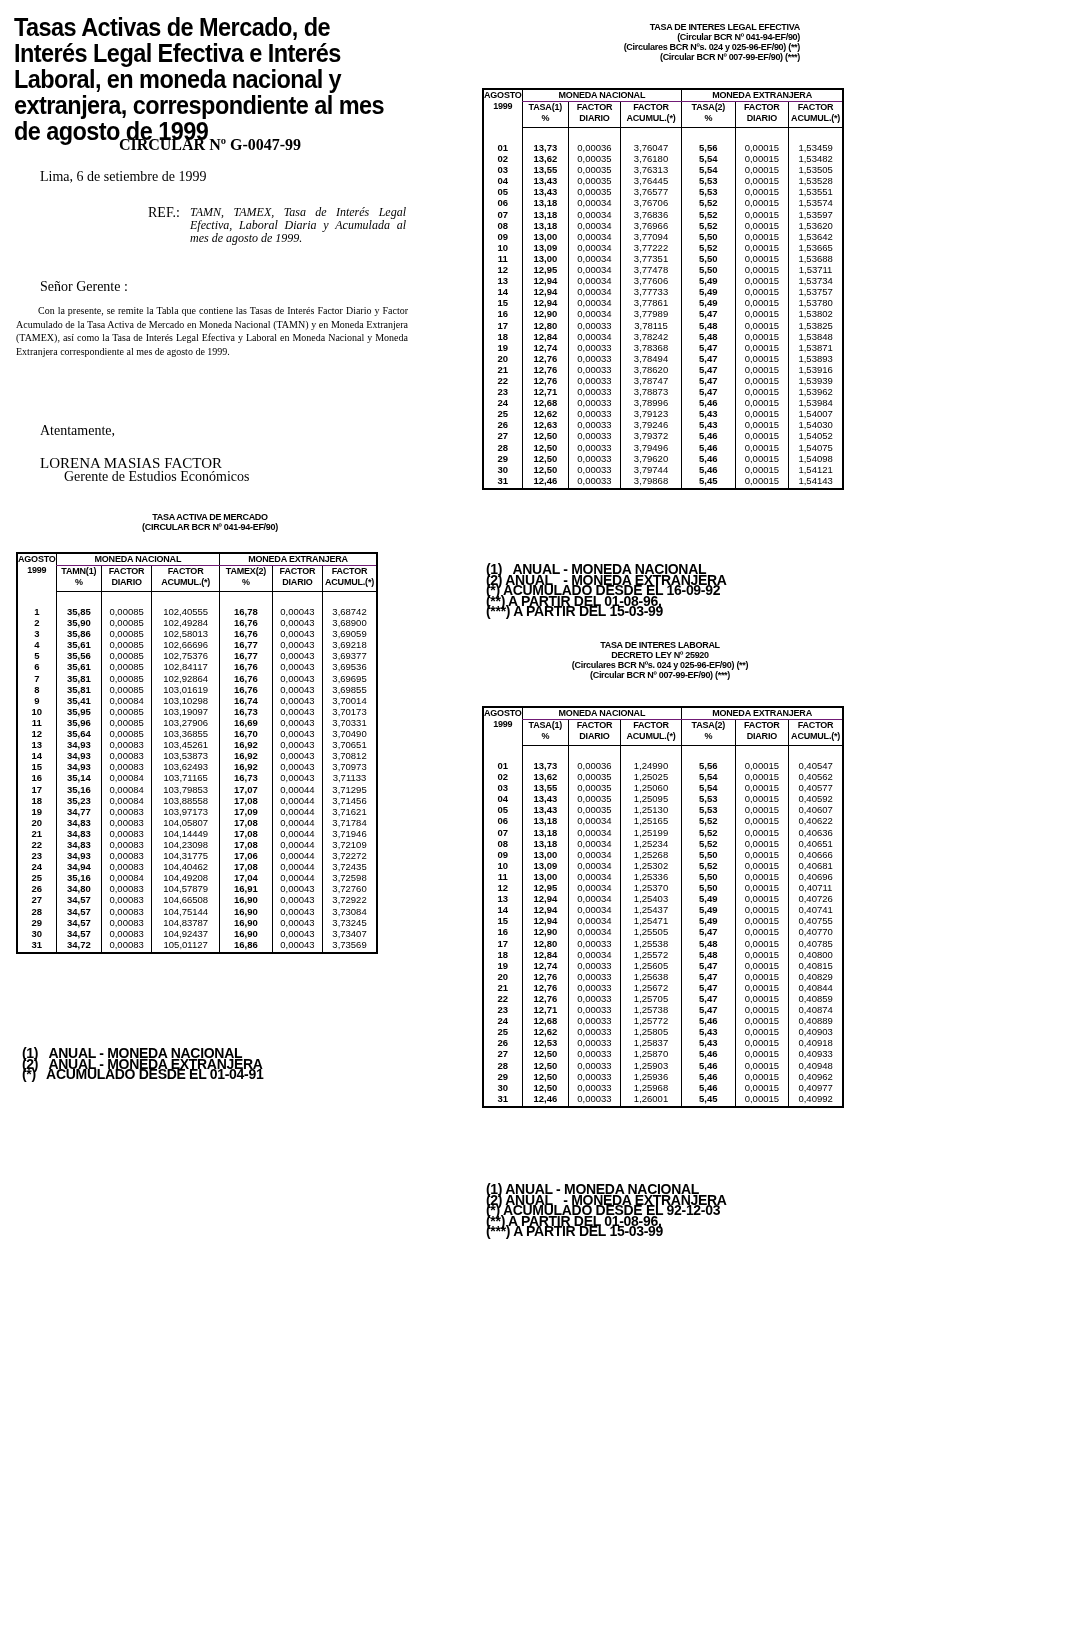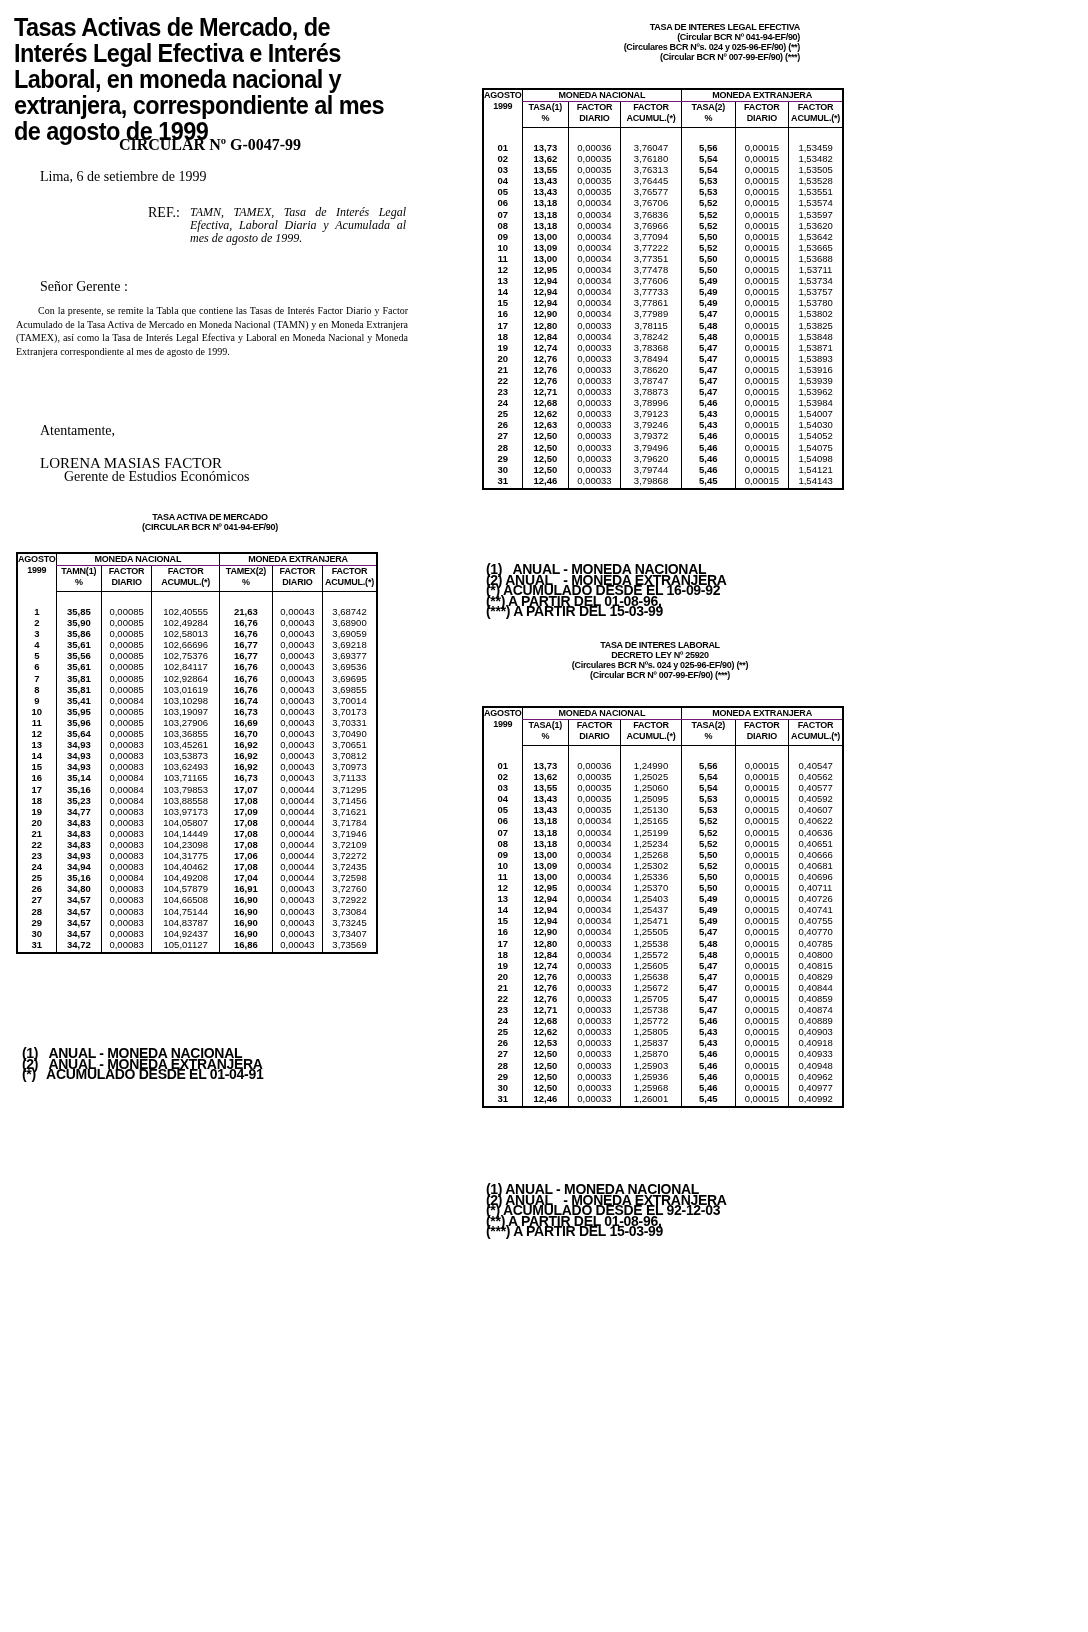--- a/index.html
+++ b/index.html
@@ -94,21 +94,21 @@
             <div>ACUMUL.(*)</div>
           </th>
         </tr>
       </thead>
       <tbody>
         <tr>
           <td class="b">1</td>
           <td class="b">35,85</td>
           <td>0,00085</td>
           <td>102,40555</td>
-          <td class="b">21,63</td>
+          <td class="b">16,78</td>
           <td>0,00043</td>
           <td>3,68742</td>
         </tr>
         <tr>
           <td class="b">2</td>
           <td class="b">35,90</td>
           <td>0,00085</td>
           <td>102,49284</td>
           <td class="b">16,76</td>
           <td>0,00043</td>

